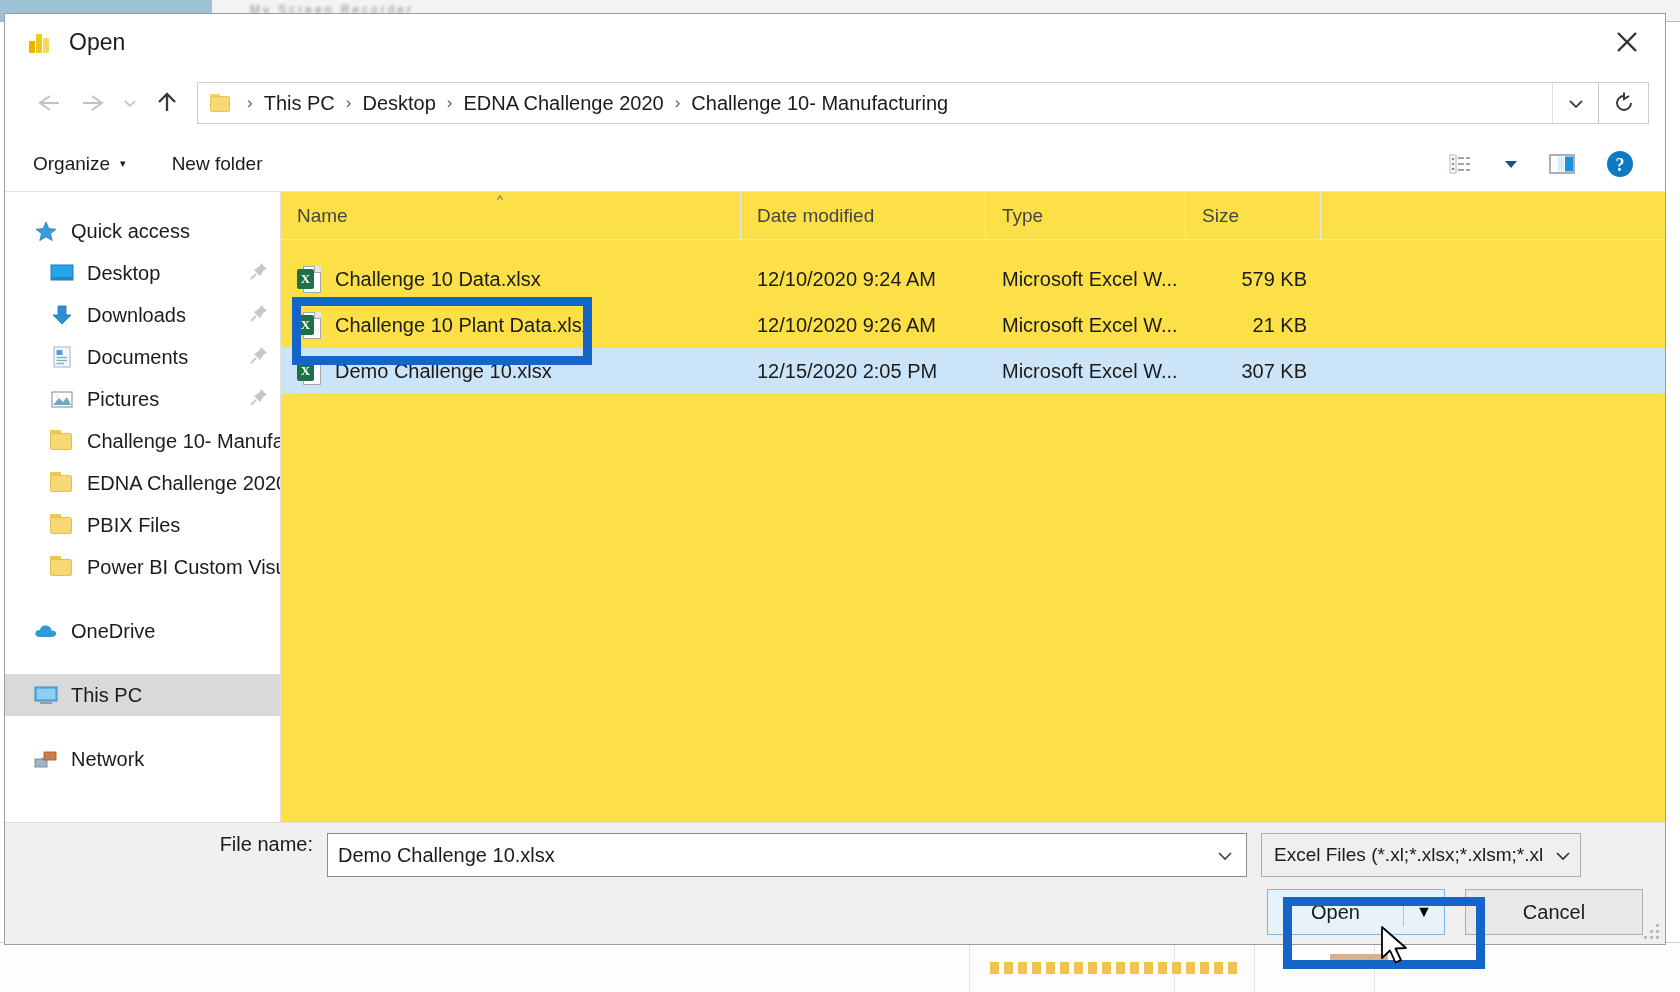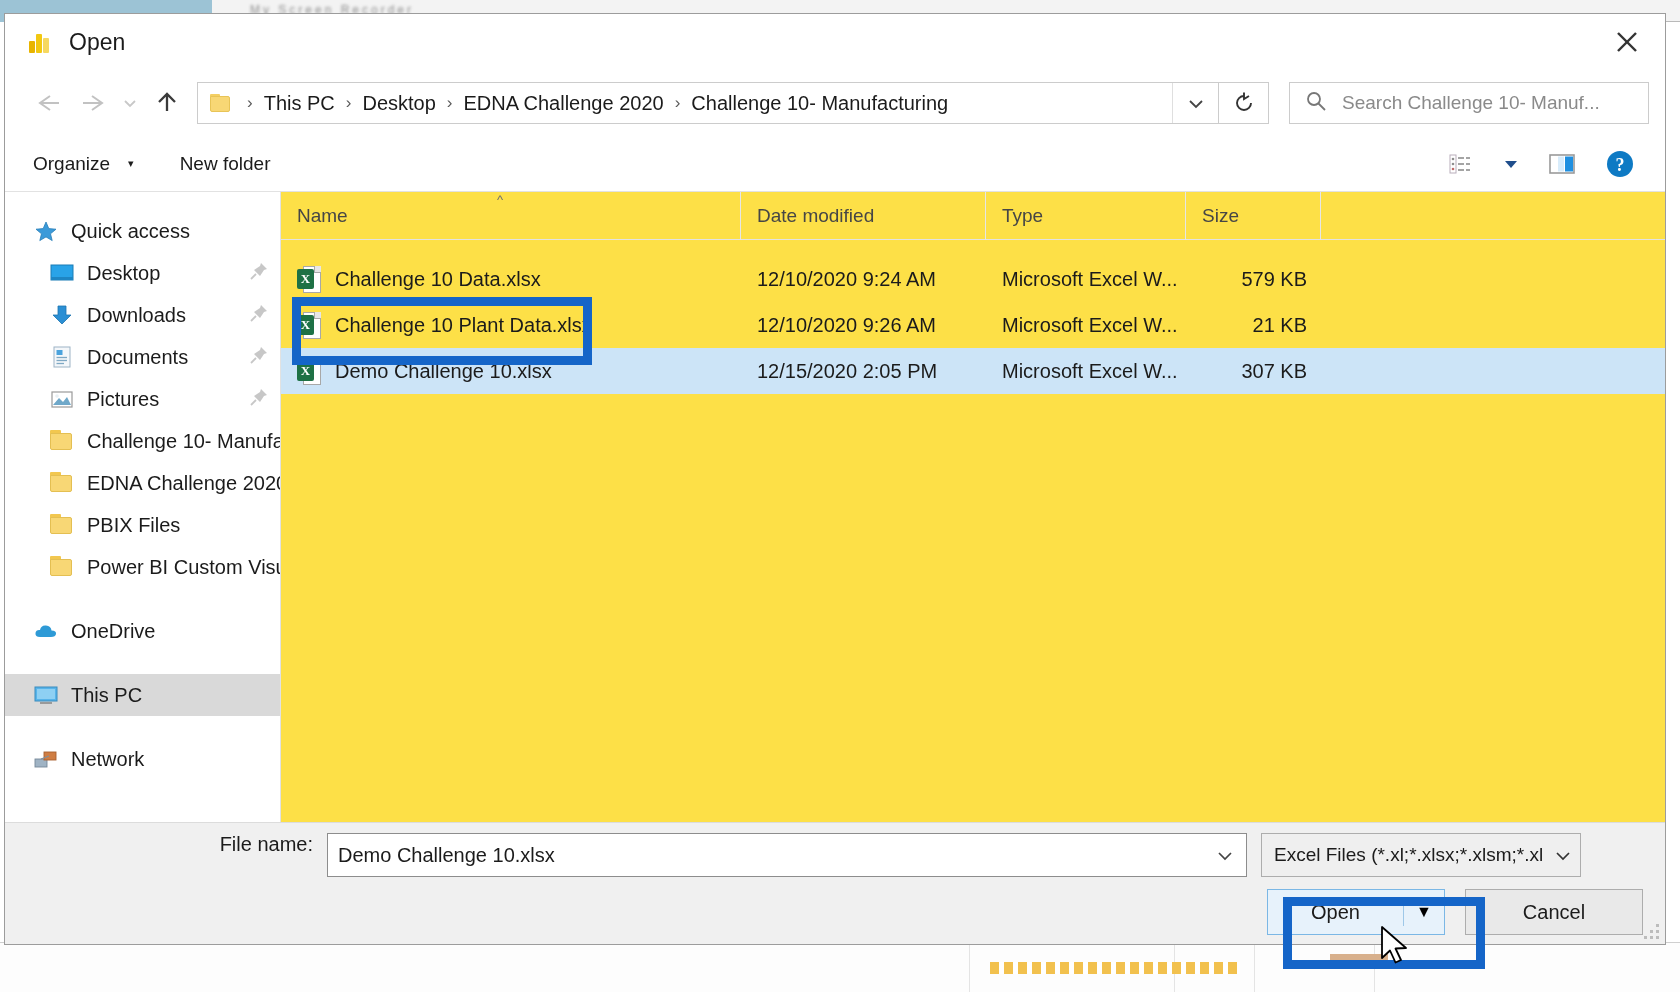--- a/index.html
+++ b/index.html
@@ -146,21 +146,21 @@
   
   .cmdbar {
     height: 56px; flex: 0 0 56px;
     display: flex; align-items: center;
     padding: 0 18px 0 28px;
     background: #ffffff;
     border-bottom: 1px solid #e2e2e2;
   }
   .cmd-item {
     font-size: 19px; color: #1b1b1b; margin-right: 46px;
-    display: flex; align-items: center; gap: 18px; cursor: default;
+    display: flex; align-items: center; gap: 10px; cursor: default;
   }
   .cmd-caret { font-size: 11px; color: #1b1b1b; }
   .cmd-right { margin-left: auto; display: flex; align-items: center; gap: 4px; }
   .icon-btn {
     width: 54px; height: 44px;
     display: flex; align-items: center; justify-content: center;
   }
 
   
   .body-split { flex: 1 1 auto; display: flex; min-height: 0; }
@@ -407,29 +407,20 @@
       </div>
     </div>
 
     <div class="refresh-btn">
       <svg width="24" height="24" viewBox="0 0 24 24">
         <path d="M19 12 A7 7 0 1 1 12 5" stroke="#333" stroke-width="1.9" fill="none"></path>
         <path d="M12 1.5 L12 8 L17 5" stroke="#333" stroke-width="1.9" fill="none"></path>
       </svg>
     </div>
 
-    <div class="searchbox">
-      <span>
-        <svg width="24" height="24" viewBox="0 0 24 24">
-          <circle cx="10" cy="10" r="6" stroke="#777" stroke-width="1.8" fill="none"></circle>
-          <line x1="14.5" y1="14.5" x2="21" y2="21" stroke="#777" stroke-width="1.8"></line>
-        </svg>
-      </span>
-      <span class="search-ph">Search Challenge 10- Manuf...</span>
-    </div>
   </div>
 
   <div class="cmdbar">
     <div class="cmd-item">
       <span>Organize</span>
       <span class="cmd-caret">▾</span>
     </div>
     <div class="cmd-item">
       <span>New folder</span>
     </div>

